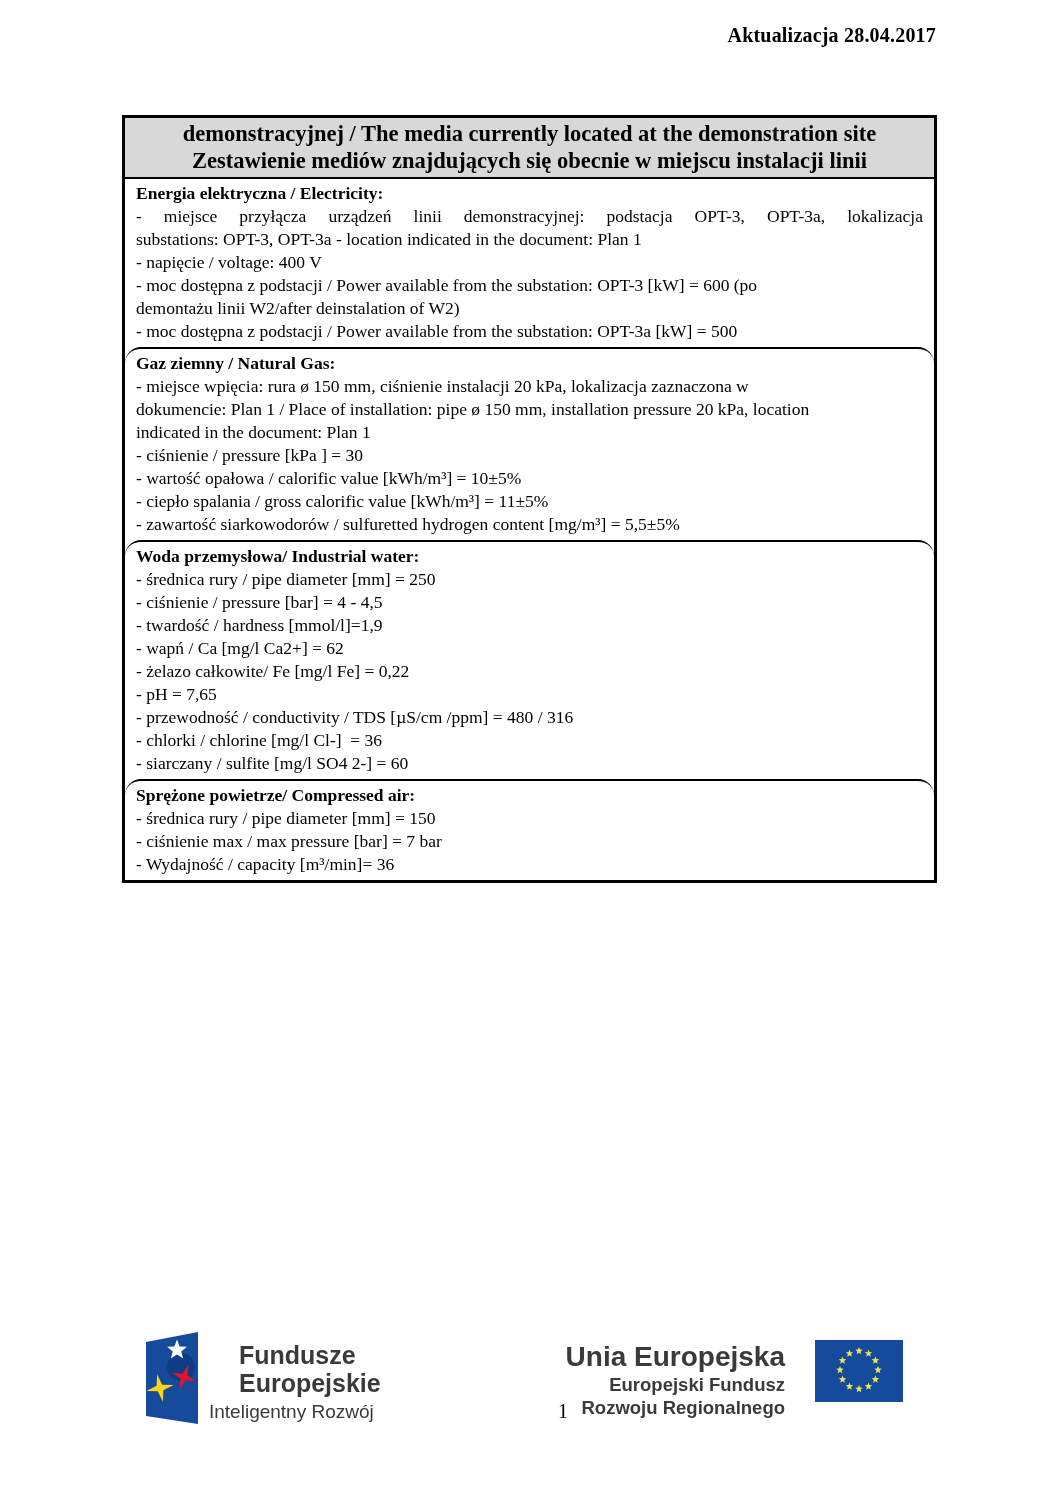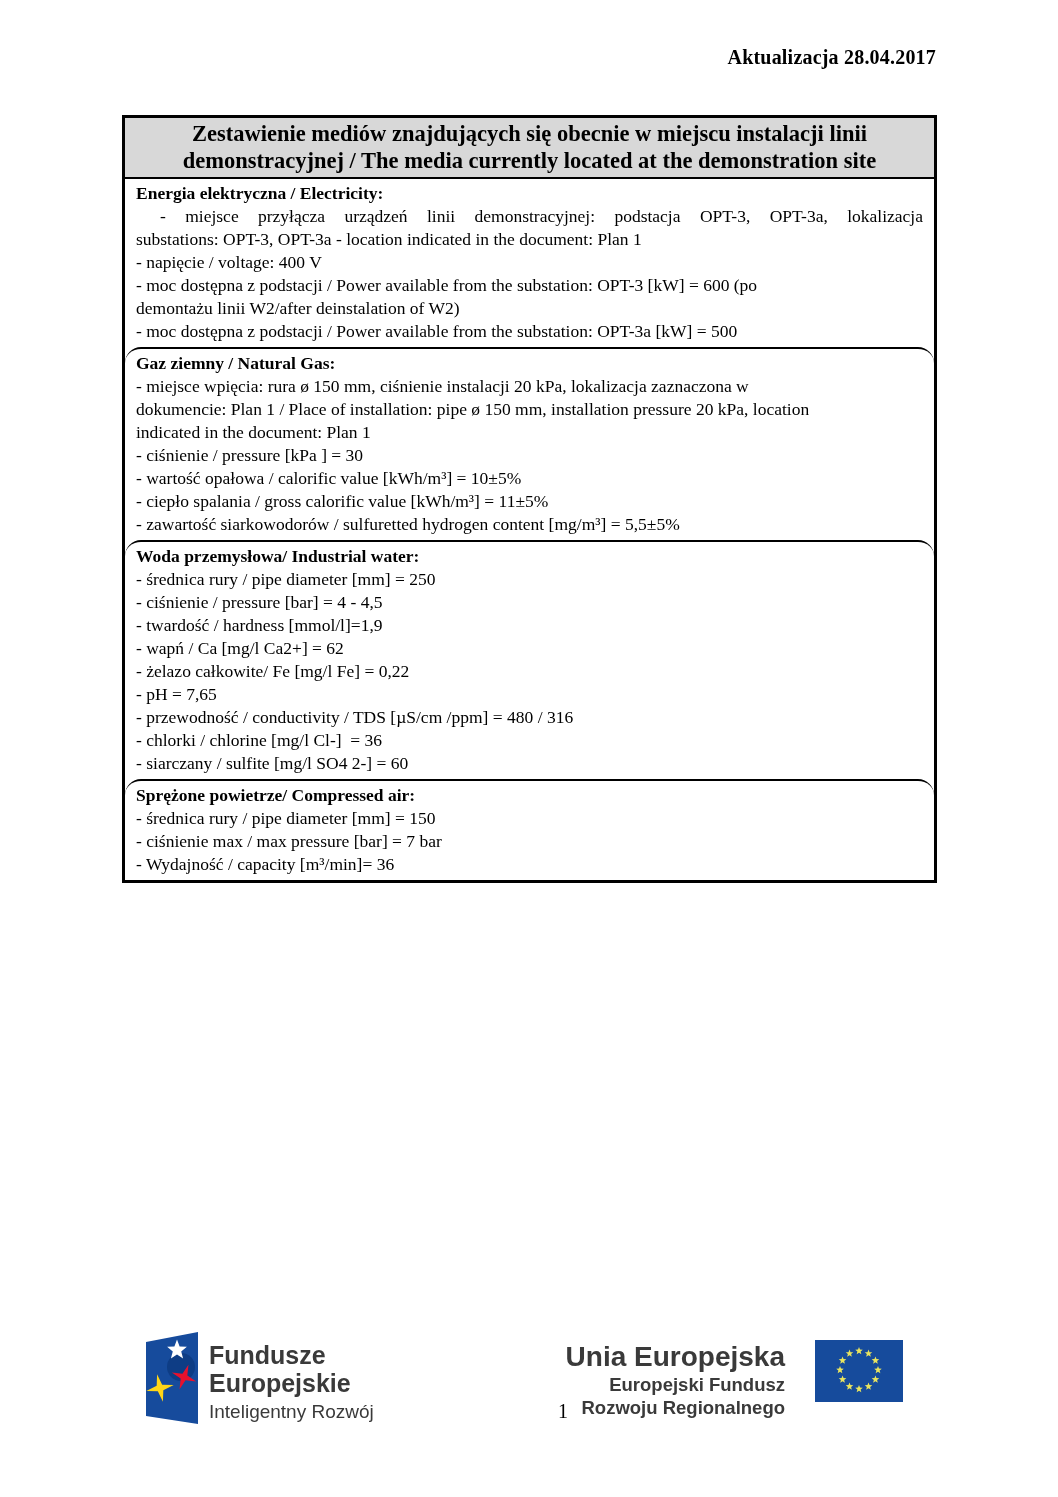--- a/index.html
+++ b/index.html
@@ -15,21 +15,21 @@
   .page{
     position:relative;
     width:1058px;height:1497px;
     background:#ffffff;
     margin:0 auto;
     overflow:hidden;
     color:#000;
   }
   .update-date{
     position:absolute;
-    top:46px;right:122px;
+    top:24px;right:122px;
     font-size:20px;font-weight:bold;
     letter-spacing:0.2px;
   }
   .media-table{
     position:absolute;
     left:122px;top:115px;
     width:815px;
     border:3px solid #000;
     background:#fff;
   }
@@ -50,30 +50,29 @@
     border-radius:16px;
   }
   .section:first-child{border-top:none;}
   .section.extra{}
   .sec-heading{font-weight:bold;}
   .line{white-space:pre;}
   .line.just{
     white-space:normal;
     text-align:justify;
     text-align-last:justify;
-    margin-left:24px;
   }
   .footer{position:absolute;left:0;top:0;width:100%;height:100%;pointer-events:none;}
   .fe-logo-flag{position:absolute;left:141px;top:1331px;}
   .fe-logo-text{
     position:absolute;left:209px;top:1341px;
     font-family:"Liberation Sans",sans-serif;
     color:var(--logo-text);
   }
-  .fe-line1,.fe-line2{font-size:25px;font-weight:bold;line-height:28px;}
+  .fe-line1,.fe-line2{font-size:25px;font-weight:bold;line-height:28px;margin-left:30px;}
   .fe-line3{font-size:19px;line-height:30px;}
   .eu-logo-text{
     position:absolute;right:273px;top:1340px;
     text-align:right;
     font-family:"Liberation Sans",sans-serif;
     color:var(--logo-text);
   }
   .eu-line1{font-size:28px;font-weight:bold;line-height:33px;}
   .eu-line2,.eu-line3{font-size:18.5px;font-weight:bold;line-height:23px;}
   .eu-flag{position:absolute;left:815px;top:1340px;}
@@ -84,22 +83,22 @@
 </style>
 </head>
 <body>
 
 <div class="page">
 
   <div class="update-date">Aktualizacja 28.04.2017</div>
 
   <div class="media-table">
     <div class="table-header">
+      <div>demonstracyjnej / The media currently located at the demonstration site</div>
       <div>Zestawienie mediów znajdujących się obecnie w miejscu instalacji linii</div>
-      <div>demonstracyjnej / The media currently located at the demonstration site</div>
     </div>
     <div id="sections">
         <div class="section">
           <div class="sec-heading">Energia elektryczna / Electricity:</div>
           <div class="line just">- miejsce przyłącza urządzeń linii demonstracyjnej: podstacja OPT-3, OPT-3a, lokalizacja</div>
           <div class="line">substations: OPT-3, OPT-3a - location indicated in the document: Plan 1</div>
           <div class="line">- napięcie / voltage: 400 V</div>
           <div class="line">- moc dostępna z podstacji / Power available from the substation: OPT-3 [kW] = 600 (po</div>
           <div class="line">demontażu linii W2/after deinstalation of W2)</div>
           <div class="line">- moc dostępna z podstacji / Power available from the substation: OPT-3a [kW] = 500</div>

